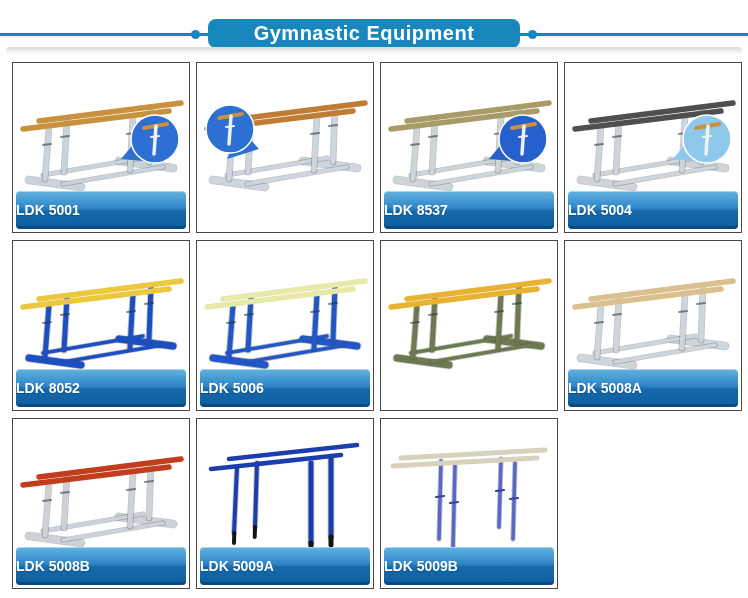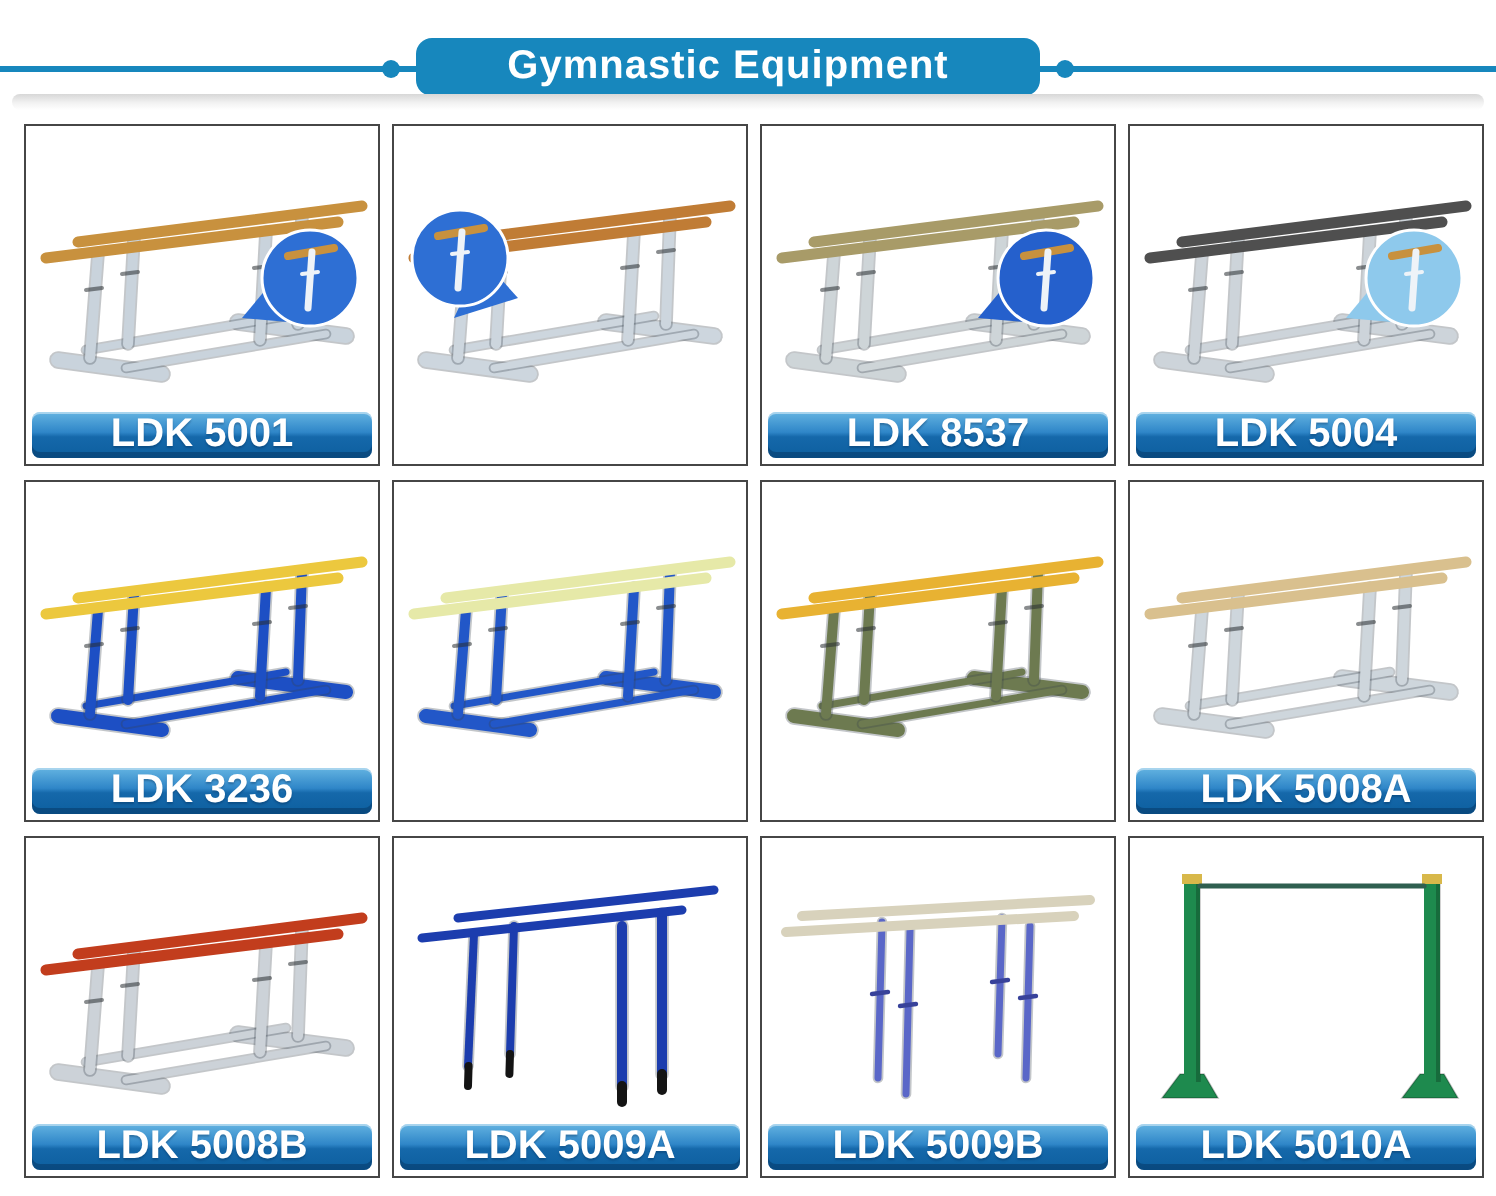--- a/index.html
+++ b/index.html
@@ -20,23 +20,23 @@
     border-radius:4px; background:linear-gradient(180deg,#d7d7d7 0%,#f2f2f2 55%,#ffffff 100%); }
 
   
   .grid { position:absolute; top:62px; left:12px; width:730px;
     display:grid; grid-template-columns:repeat(4,178px); grid-auto-rows:171px;
     column-gap:6px; row-gap:7px; }
   .cell { position:relative; background:#ffffff; border:1px solid #464646; }
   .pimg { position:absolute; top:2px; left:2px; right:2px; bottom:28px;
     display:flex; align-items:center; justify-content:center; }
   .pimg svg { width:168px; height:136px; }
-  .badge { position:absolute; left:3px; right:3px; bottom:3px; height:23px;
-    border-radius:4px; color:var(--badge-text); font-size:20px; font-weight:bold;
-    display:flex; align-items:center; justify-content:center;
+  .badge { position:absolute; left:3px; right:3px; bottom:3px; height:38px;
+    border-radius:4px; color:var(--badge-text); font-size:14px; font-weight:bold;
+    display:flex; align-items:center; 
     background:linear-gradient(180deg, var(--badge-top) 0%, #2f86c8 44%, #1568aa 54%, var(--badge-bottom) 100%);
     box-shadow: inset 0 1px 0 rgba(255,255,255,0.45), inset 0 -3px 0 rgba(4,48,92,0.45);
     text-shadow: 0 1px 1px rgba(0,40,80,0.35); }
 </style>
 </head>
 <body style="--accent: #1787bd; --badge-top: #63b3e1; --badge-bottom: #0d5f9f; --badge-text: #ffffff;">
 
 <div class="header">
   <div class="rule"></div>
   <span class="dot left"></span>
@@ -208,21 +208,21 @@
           <line x1="134" y1="41" x2="132" y2="95" stroke="#1d4fc4" stroke-width="5" stroke-linecap="round"></line>
           <line x1="26" y1="78" x2="34" y2="77" stroke="rgba(40,45,50,0.55)" stroke-width="2" stroke-linecap="round"></line>
           <line x1="44" y1="70" x2="52" y2="69" stroke="rgba(40,45,50,0.55)" stroke-width="2" stroke-linecap="round"></line>
           <line x1="110" y1="67" x2="118" y2="66" stroke="rgba(40,45,50,0.55)" stroke-width="2" stroke-linecap="round"></line>
           <line x1="128" y1="59" x2="136" y2="58" stroke="rgba(40,45,50,0.55)" stroke-width="2" stroke-linecap="round"></line>
           <line x1="6" y1="62" x2="152" y2="44" stroke="#ecc83e" stroke-width="5.5" stroke-linecap="round"></line>
           <line x1="22" y1="54" x2="164" y2="36" stroke="#ecc83e" stroke-width="5.5" stroke-linecap="round"></line>
         </svg>
       </div>
       <div class="badge">
-        <span>LDK 3236</span>
+        <span>LDK 8052</span>
       </div>
     </div>
     <div class="cell">
       <div class="pimg">
         <svg viewBox="0 0 168 136" xmlns="http://www.w3.org/2000/svg">
           <line x1="12" y1="113" x2="64" y2="120" stroke="rgba(55,65,75,0.30)" stroke-width="8.8" stroke-linecap="round"></line>
           <line x1="12" y1="113" x2="64" y2="120" stroke="#2257c8" stroke-width="7" stroke-linecap="round"></line>
           <line x1="102" y1="94" x2="156" y2="101" stroke="rgba(55,65,75,0.30)" stroke-width="8.8" stroke-linecap="round"></line>
           <line x1="102" y1="94" x2="156" y2="101" stroke="#2257c8" stroke-width="7" stroke-linecap="round"></line>
           <line x1="26" y1="108" x2="126" y2="91" stroke="rgba(55,65,75,0.30)" stroke-width="5.3" stroke-linecap="round"></line>
@@ -237,20 +237,23 @@
           <line x1="116" y1="49" x2="113" y2="103" stroke="#2257c8" stroke-width="5" stroke-linecap="round"></line>
           <line x1="134" y1="41" x2="132" y2="95" stroke="rgba(55,65,75,0.30)" stroke-width="6.8" stroke-linecap="round"></line>
           <line x1="134" y1="41" x2="132" y2="95" stroke="#2257c8" stroke-width="5" stroke-linecap="round"></line>
           <line x1="26" y1="78" x2="34" y2="77" stroke="rgba(40,45,50,0.55)" stroke-width="2" stroke-linecap="round"></line>
           <line x1="44" y1="70" x2="52" y2="69" stroke="rgba(40,45,50,0.55)" stroke-width="2" stroke-linecap="round"></line>
           <line x1="110" y1="67" x2="118" y2="66" stroke="rgba(40,45,50,0.55)" stroke-width="2" stroke-linecap="round"></line>
           <line x1="128" y1="59" x2="136" y2="58" stroke="rgba(40,45,50,0.55)" stroke-width="2" stroke-linecap="round"></line>
           <line x1="6" y1="62" x2="152" y2="44" stroke="#e6e9a8" stroke-width="5.5" stroke-linecap="round"></line>
           <line x1="22" y1="54" x2="164" y2="36" stroke="#e6e9a8" stroke-width="5.5" stroke-linecap="round"></line>
         </svg>
+      </div>
+      <div class="badge">
+        <span>LDK 5006</span>
       </div>
     </div>
     <div class="cell">
       <div class="pimg">
         <svg viewBox="0 0 168 136" xmlns="http://www.w3.org/2000/svg">
           <line x1="12" y1="113" x2="64" y2="120" stroke="rgba(55,65,75,0.30)" stroke-width="8.8" stroke-linecap="round"></line>
           <line x1="12" y1="113" x2="64" y2="120" stroke="#6d7a50" stroke-width="7" stroke-linecap="round"></line>
           <line x1="102" y1="94" x2="156" y2="101" stroke="rgba(55,65,75,0.30)" stroke-width="8.8" stroke-linecap="round"></line>
           <line x1="102" y1="94" x2="156" y2="101" stroke="#6d7a50" stroke-width="7" stroke-linecap="round"></line>
           <line x1="26" y1="108" x2="126" y2="91" stroke="rgba(55,65,75,0.30)" stroke-width="5.3" stroke-linecap="round"></line>
@@ -375,31 +378,13 @@
           <line x1="111" y1="68" x2="119" y2="67" stroke="#38429a" stroke-width="2.2" stroke-linecap="round"></line>
           <line x1="125" y1="76" x2="133" y2="75" stroke="#38429a" stroke-width="2.2" stroke-linecap="round"></line>
           <line x1="8" y1="43" x2="152" y2="35" stroke="#d8d2bc" stroke-width="5" stroke-linecap="round"></line>
           <line x1="16" y1="35" x2="160" y2="27" stroke="#d8d2bc" stroke-width="5" stroke-linecap="round"></line>
         </svg>
       </div>
       <div class="badge">
         <span>LDK 5009B</span>
       </div>
     </div>
-    <div class="cell">
-      <div class="pimg">
-        <svg viewBox="0 0 168 136" xmlns="http://www.w3.org/2000/svg">
-          <polygon points="12,126 40,126 33,114 21,114" fill="#1e8a4e" stroke="rgba(0,0,0,0.25)" stroke-width="0.8"></polygon>
-          <polygon points="132,126 160,126 153,114 141,114" fill="#1e8a4e" stroke="rgba(0,0,0,0.25)" stroke-width="0.8"></polygon>
-          <rect x="23" y="16" width="8" height="102" fill="#1e8a4e"></rect>
-          <rect x="29" y="16" width="2.4" height="102" fill="rgba(0,0,0,0.22)"></rect>
-          <rect x="143" y="16" width="8" height="102" fill="#1e8a4e"></rect>
-          <rect x="149" y="16" width="2.4" height="102" fill="rgba(0,0,0,0.22)"></rect>
-          <rect x="22" y="14" width="10" height="5" fill="#d8b84a"></rect>
-          <rect x="142" y="14" width="10" height="5" fill="#d8b84a"></rect>
-          <line x1="31" y1="20" x2="143" y2="20" stroke="#2f5f50" stroke-width="2.6" stroke-linecap="round"></line>
-        </svg>
-      </div>
-      <div class="badge">
-        <span>LDK 5010A</span>
-      </div>
-    </div>
   </div>
 
 </body></html>

